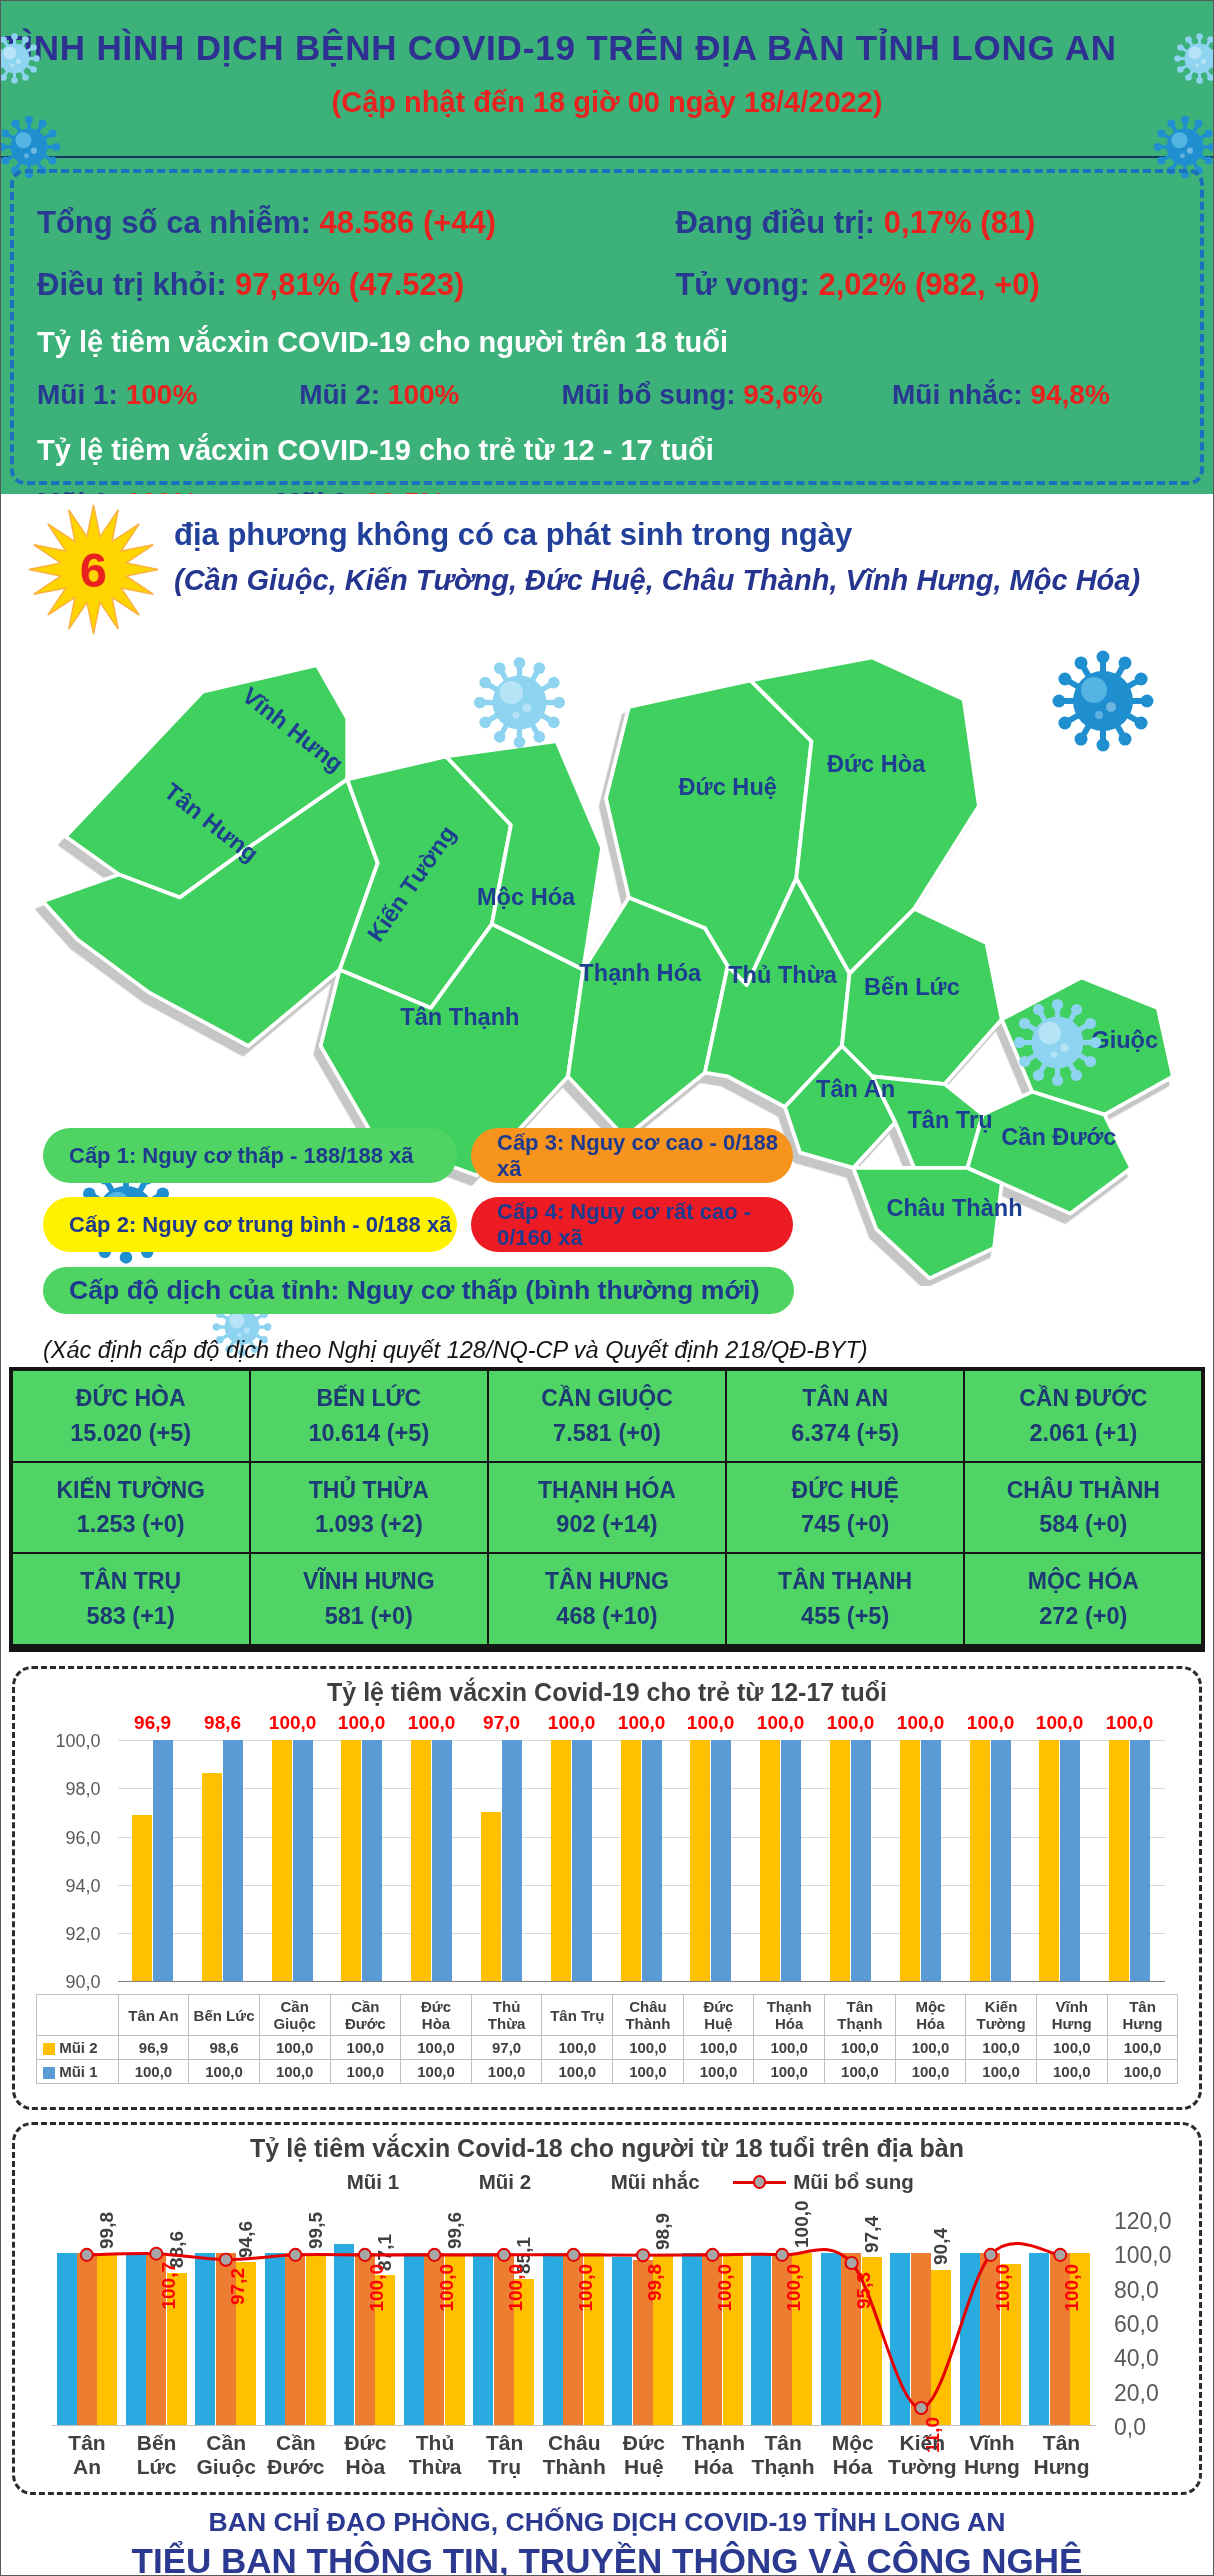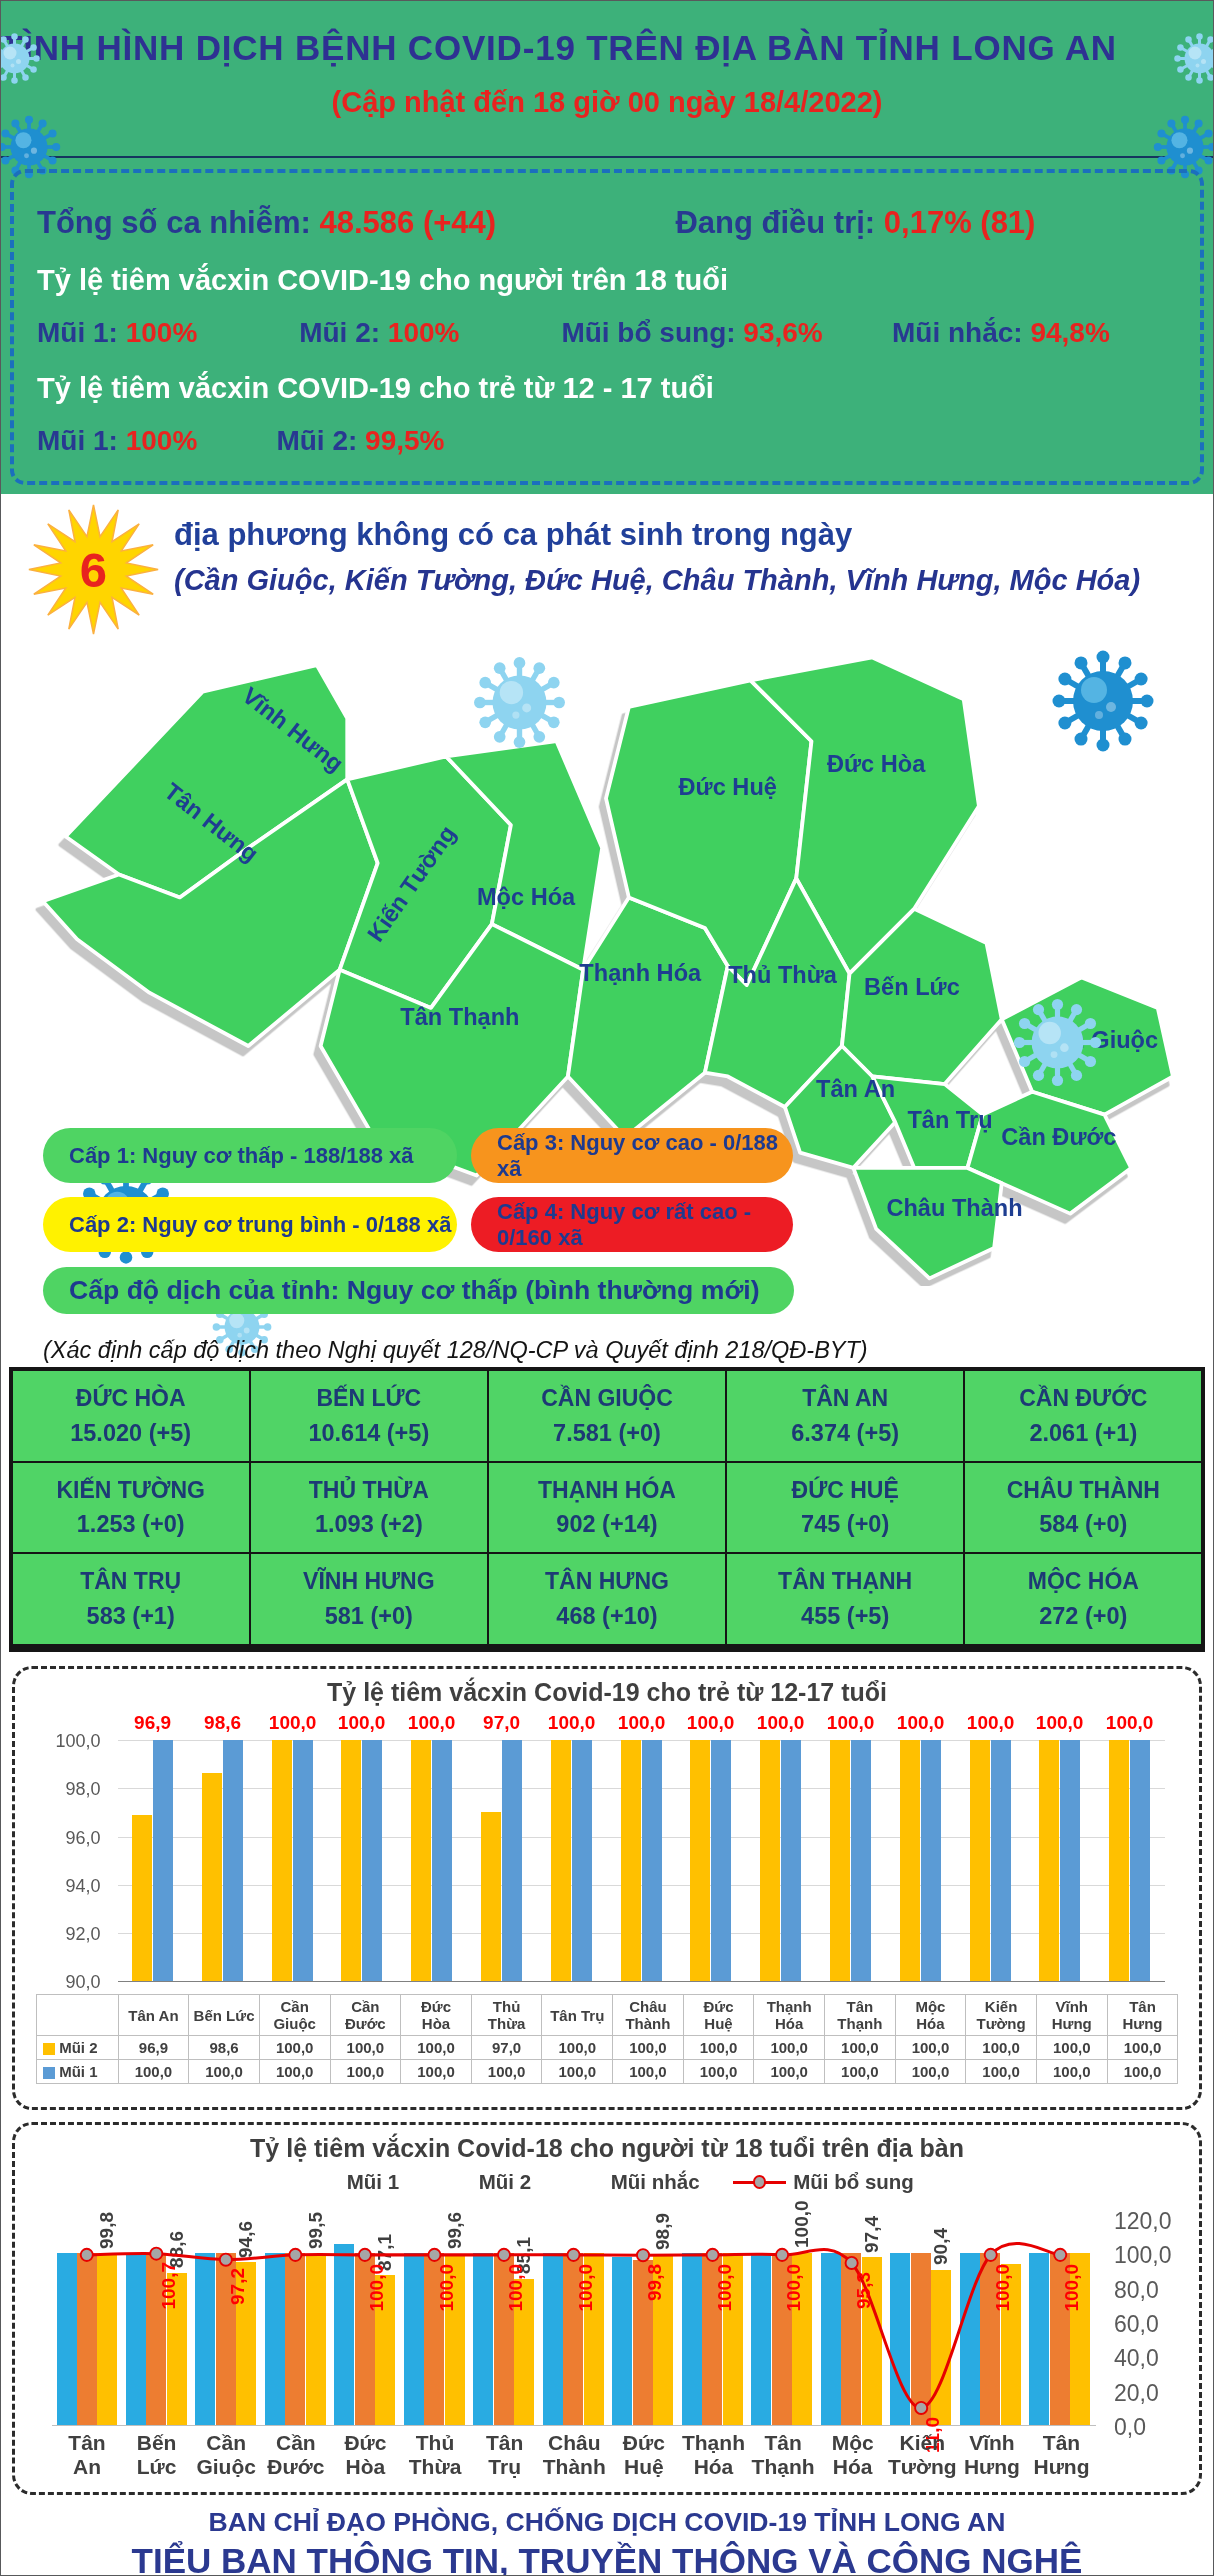--- a/index.html
+++ b/index.html
@@ -226,20 +226,30 @@
 
     <div class="stats-box">
       <div class="stat-row">
         <div class="stat-item w56">
           <span class="lbl">Tổng số ca nhiễm:</span>
           <span class="val">48.586 (+44)</span>
         </div>
         <div class="stat-item">
           <span class="lbl">Đang điều trị:</span>
           <span class="val">0,17% (81)</span>
+        </div>
+      </div>
+      <div class="stat-row" style="margin-top:26px;">
+        <div class="stat-item w56">
+          <span class="lbl">Điều trị khỏi:</span>
+          <span class="val">97,81% (47.523)</span>
+        </div>
+        <div class="stat-item">
+          <span class="lbl">Tử vong:</span>
+          <span class="val">2,02% (982, +0)</span>
         </div>
       </div>
       <div class="sec-title">Tỷ lệ tiêm vắcxin COVID-19 cho người trên 18 tuổi</div>
       <div class="dose-row">
         <div class="dose-item dw1"><span class="lbl">Mũi 1:</span> <span class="val">100%</span></div>
         <div class="dose-item dw2"><span class="lbl">Mũi 2:</span> <span class="val">100%</span></div>
         <div class="dose-item dw3"><span class="lbl">Mũi bổ sung:</span> <span class="val">93,6%</span></div>
         <div class="dose-item dw4"><span class="lbl">Mũi nhắc:</span> <span class="val">94,8%</span></div>
       </div>
       <div class="sec-title">Tỷ lệ tiêm vắcxin COVID-19 cho trẻ từ 12 - 17 tuổi</div>

